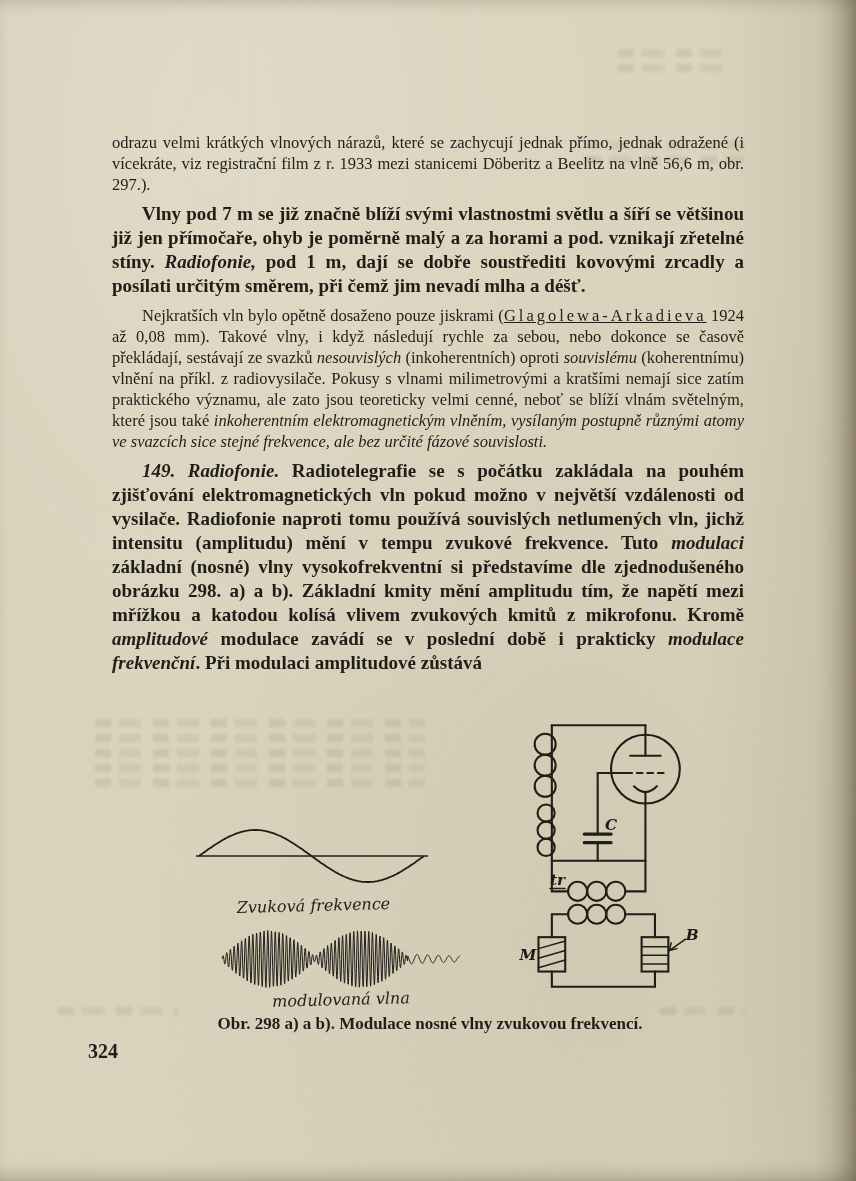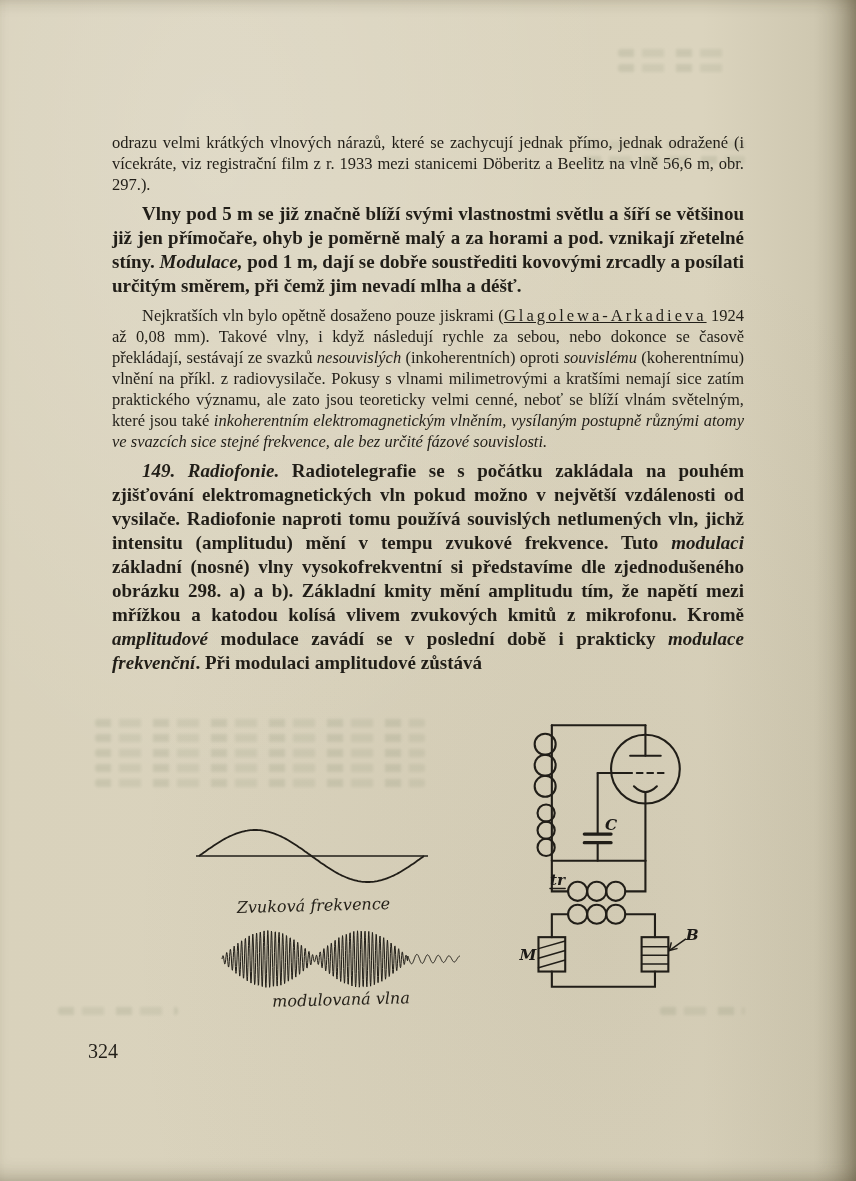--- a/index.html
+++ b/index.html
@@ -27,21 +27,21 @@
   .wave-svg{position:absolute; overflow:visible;}
   .wave-label{
     position:absolute; text-align:center; font-size:16px; font-style:italic;
     font-family:"DejaVu Serif", serif; transform:rotate(-1.5deg); color:#26221a;
   }
   .circuit{position:absolute; left:388px; top:-16px; width:220px; height:296px;}
   .caption{
     position:absolute; left:114px; top:1014px; width:632px;
     text-align:center; font-size:17px; font-weight:bold;
   }
-  .page-number{position:absolute; left:88px; top:1040px; font-size:20px; font-weight:normal;}
+  .page-number{position:absolute; left:88px; top:1040px; font-size:20px; font-weight:bold;}
   .ghost{position:absolute; filter:blur(1.6px); opacity:.45; pointer-events:none;}
   .ghost .grow{
     height:8px; margin:7px 0; border-radius:3px;
     background:repeating-linear-gradient(90deg,
       rgba(104,118,88,.32) 0 16px, rgba(104,118,88,0) 16px 24px,
       rgba(104,118,88,.24) 24px 46px, rgba(104,118,88,0) 46px 58px);
   }
   svg text{font-family:"DejaVu Serif", serif; font-style:italic; font-weight:bold;
     fill:#1c1a17; stroke:none; font-size:16px;}
 </style>
@@ -67,21 +67,21 @@
   </div>
   <div class="ghost" style="top:1000px;left:58px;width:120px;">
     <div class="grow"></div>
   </div>
   <div class="ghost" style="top:1000px;left:660px;width:85px;">
     <div class="grow"></div>
   </div>
 
   <div class="textblock" id="paragraphs">
       <p class="small"><span>odrazu velmi krátkých vlnových nárazů, které se zachycují jednak přímo, jednak odražené (i vícekráte, viz registrační film z r. 1933 mezi stanicemi Döberitz a Beelitz na vlně 56,6 m, obr. 297.).</span></p>
-      <p class="large indent"><span>Vlny pod 5 m se již značně blíží svými vlastnostmi světlu a šíří se většinou již jen přímočaře, ohyb je poměrně malý a za horami a pod. vznikají zřetelné stíny. </span><span class="it">Modulace,</span><span> pod 1 m, dají se dobře soustřediti kovovými zrcadly a posílati určitým směrem, při čemž jim nevadí mlha a déšť.</span></p>
+      <p class="large indent"><span>Vlny pod 7 m se již značně blíží svými vlastnostmi světlu a šíří se většinou již jen přímočaře, ohyb je poměrně malý a za horami a pod. vznikají zřetelné stíny. </span><span class="it">Radiofonie,</span><span> pod 1 m, dají se dobře soustřediti kovovými zrcadly a posílati určitým směrem, při čemž jim nevadí mlha a déšť.</span></p>
       <p class="small indent"><span>Nejkratších vln bylo opětně dosaženo pouze jiskrami (</span><span class="sp">Glagolewa-Arkadieva</span><span> 1924 až 0,08 mm). Takové vlny, i když následují rychle za sebou, nebo dokonce se časově překládají, sestávají ze svazků </span><span class="it">nesouvislých</span><span> (inkoherentních) oproti </span><span class="it">souvislému</span><span> (koherentnímu) vlnění na příkl. z radiovysilače. Pokusy s vlnami milimetrovými a kratšími nemají sice zatím praktického významu, ale zato jsou teoreticky velmi cenné, neboť se blíží vlnám světelným, které jsou také </span><span class="it">inkoherentním elektromagnetickým vlněním, vysílaným postupně různými atomy ve svazcích sice stejné frekvence, ale bez určité fázové souvislosti.</span></p>
       <p class="large indent"><span class="bd">149. Radiofonie.</span><span> Radiotelegrafie se s počátku zakládala na pouhém zjišťování elektromagnetických vln pokud možno v největší vzdálenosti od vysilače. Radiofonie naproti tomu používá souvislých netlumených vln, jichž intensitu (amplitudu) mění v tempu zvukové frekvence. Tuto </span><span class="it">modulaci</span><span> základní (nosné) vlny vysokofrekventní si představíme dle zjednodušeného obrázku 298. a) a b). Základní kmity mění amplitudu tím, že napětí mezi mřížkou a katodou kolísá vlivem zvukových kmitů z mikrofonu. Kromě </span><span class="it">amplitudové</span><span> modulace zavádí se v poslední době i prakticky </span><span class="it">modulace frekvenční</span><span>. Při modulaci amplitudové zůstává</span></p>
     </div>
 
   <div class="figure">
 
     <svg class="wave-svg" style="left:82px;top:96px;" width="235" height="72" viewBox="0 0 235 72">
       <line x1="0" y1="36" x2="232" y2="36" stroke="#211e18" stroke-width="1.6"></line>
       <polyline id="wave-a-line" fill="none" stroke="#211e18" stroke-width="1.8" points="3.0,36.0 4.6,34.8 6.2,33.7 7.8,32.5 9.4,31.4 11.0,30.2 12.6,29.1 14.3,28.0 15.9,26.9 17.5,25.8 19.1,24.7 20.7,23.7 22.3,22.7 23.9,21.7 25.5,20.7 27.1,19.8 28.7,18.9 30.3,18.0 31.9,17.2 33.5,16.4 35.1,15.7 36.8,15.0 38.4,14.3 40.0,13.7 41.6,13.1 43.2,12.6 44.8,12.1 46.4,11.7 48.0,11.3 49.6,10.9 51.2,10.7 52.8,10.4 54.4,10.2 56.0,10.1 57.6,10.0 59.3,10.0 60.9,10.0 62.5,10.1 64.1,10.2 65.7,10.4 67.3,10.7 68.9,10.9 70.5,11.3 72.1,11.7 73.7,12.1 75.3,12.6 76.9,13.1 78.5,13.7 80.1,14.3 81.8,15.0 83.4,15.7 85.0,16.4 86.6,17.2 88.2,18.0 89.8,18.9 91.4,19.8 93.0,20.7 94.6,21.7 96.2,22.7 97.8,23.7 99.4,24.7 101.0,25.8 102.6,26.9 104.3,28.0 105.9,29.1 107.5,30.2 109.1,31.4 110.7,32.5 112.3,33.7 113.9,34.8 115.5,36.0 117.1,37.2 118.7,38.3 120.3,39.5 121.9,40.6 123.5,41.8 125.1,42.9 126.8,44.0 128.4,45.1 130.0,46.2 131.6,47.3 133.2,48.3 134.8,49.3 136.4,50.3 138.0,51.3 139.6,52.2 141.2,53.1 142.8,54.0 144.4,54.8 146.0,55.6 147.6,56.3 149.3,57.0 150.9,57.7 152.5,58.3 154.1,58.9 155.7,59.4 157.3,59.9 158.9,60.3 160.5,60.7 162.1,61.1 163.7,61.3 165.3,61.6 166.9,61.8 168.5,61.9 170.1,62.0 171.8,62.0 173.4,62.0 175.0,61.9 176.6,61.8 178.2,61.6 179.8,61.3 181.4,61.1 183.0,60.7 184.6,60.3 186.2,59.9 187.8,59.4 189.4,58.9 191.0,58.3 192.6,57.7 194.3,57.0 195.9,56.3 197.5,55.6 199.1,54.8 200.7,54.0 202.3,53.1 203.9,52.2 205.5,51.3 207.1,50.3 208.7,49.3 210.3,48.3 211.9,47.3 213.5,46.2 215.1,45.1 216.8,44.0 218.4,42.9 220.0,41.8 221.6,40.6 223.2,39.5 224.8,38.3 226.4,37.2 228.0,36.0"></polyline>
     </svg>
@@ -159,15 +159,16 @@
         </g>
       </g>
 
       <text x="114" y="128" text-anchor="middle">C</text>
       <text x="58" y="185" text-anchor="middle" font-size="14">tr</text>
       <text x="27" y="264" text-anchor="middle">M</text>
       <text x="199" y="243" text-anchor="middle">B</text>
     </svg>
   </div>
 
+  <div class="caption">Obr. 298 a) a b). Modulace nosné vlny zvukovou frekvencí.</div>
 
   <div class="page-number">324</div>
 </div>
 
 </body></html>

